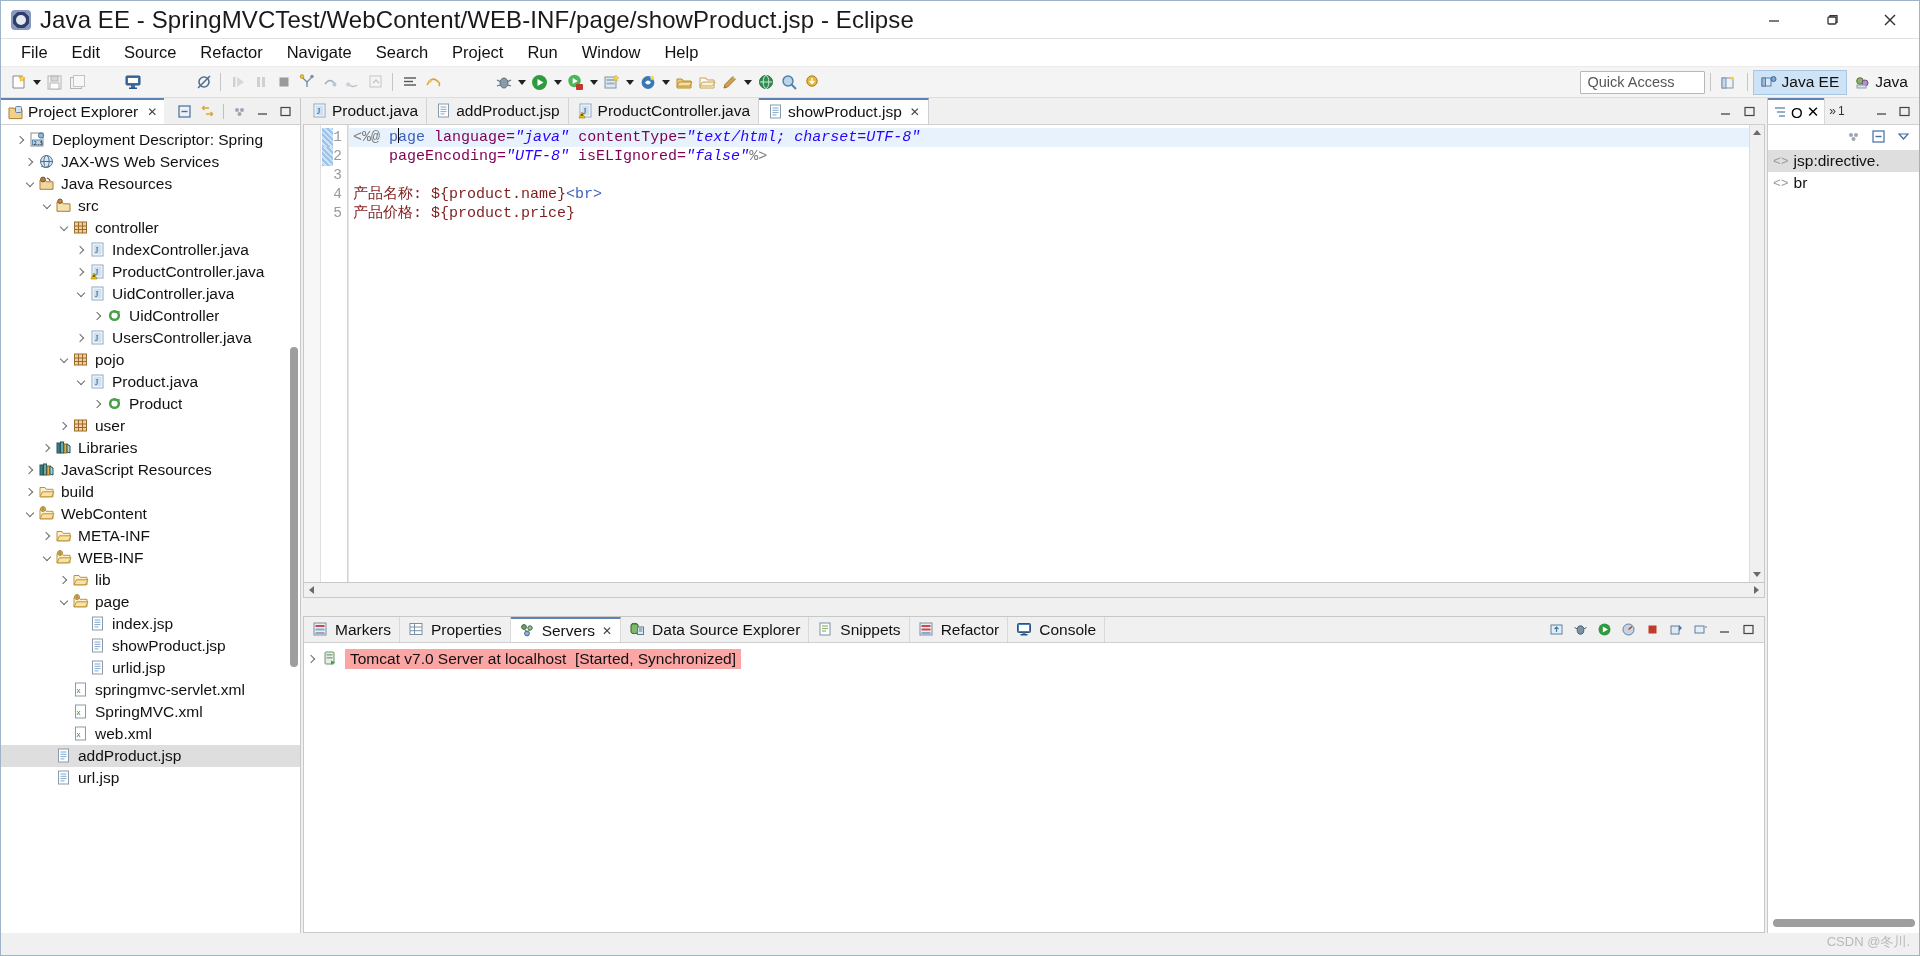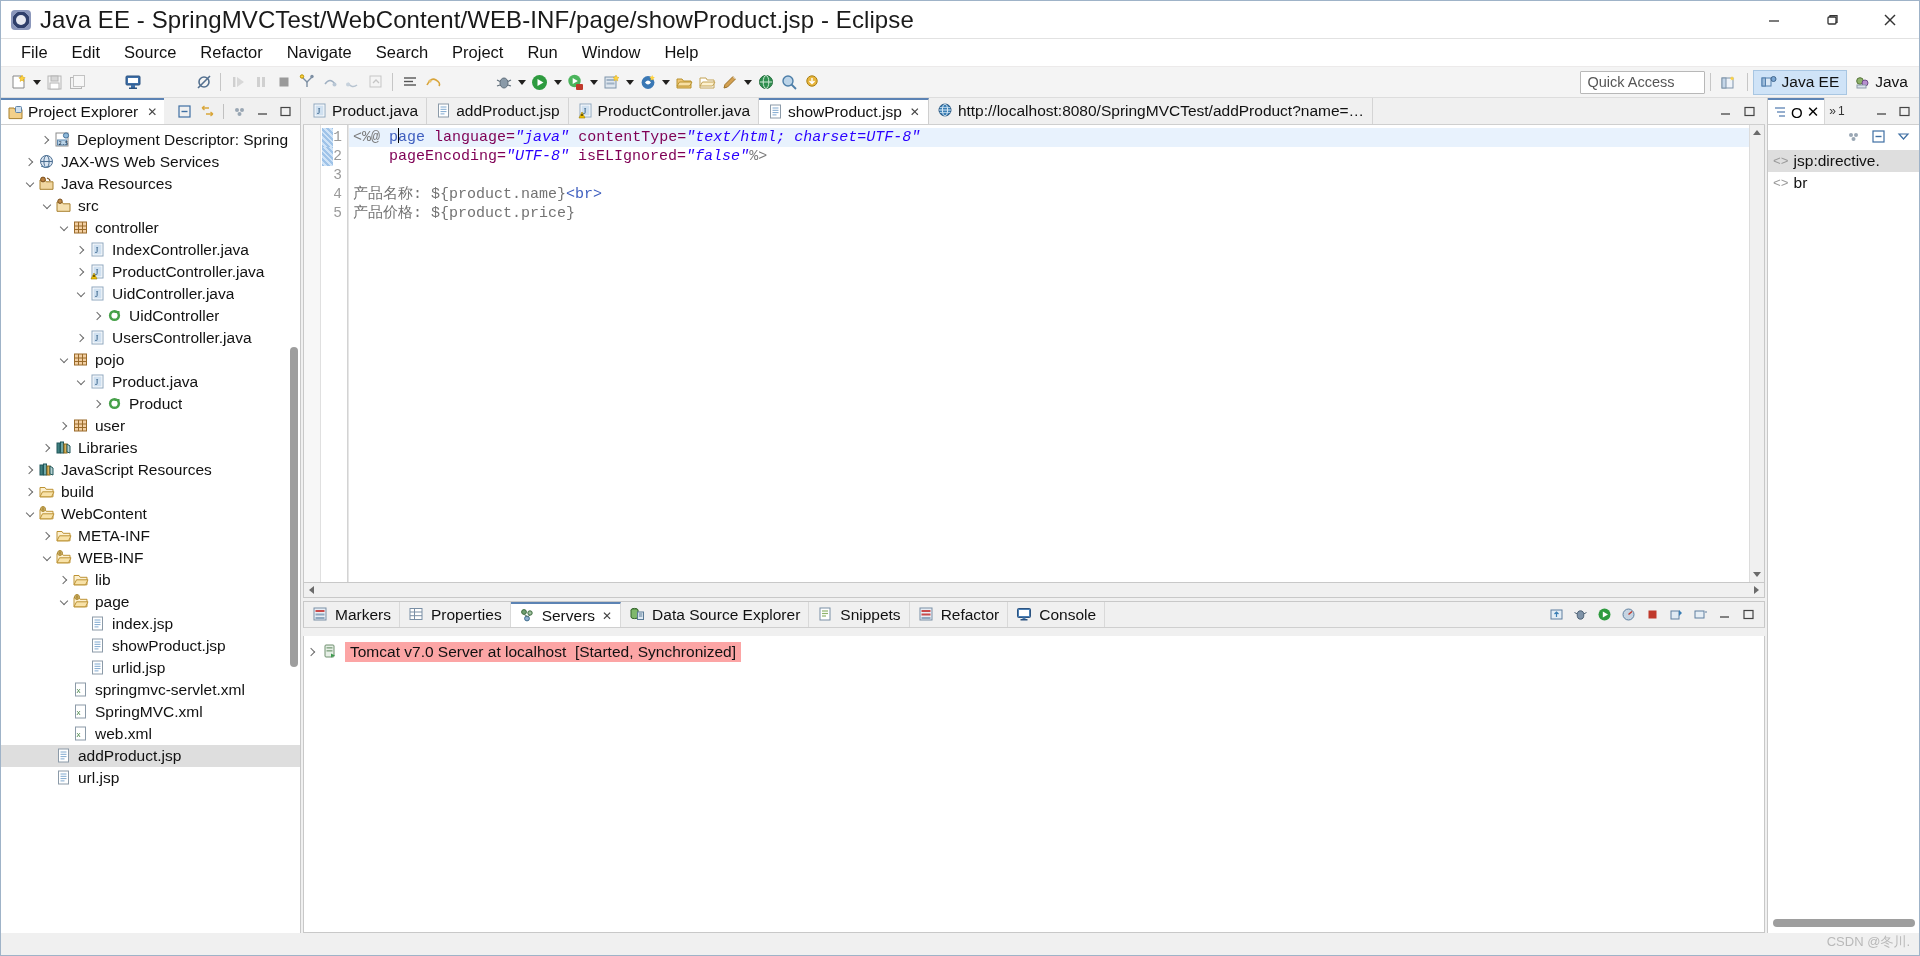--- a/index.html
+++ b/index.html
@@ -182,21 +182,21 @@
     flex:1 1 auto; position:relative; overflow:hidden;
     font-family:"Liberation Mono", monospace; font-size:15px;
     padding-top:3px; background:#fff;
   }
   .cline { height:19px; line-height:19px; white-space:pre; padding-left:4px; }
   .cline.cur { background:#e8f2fd; }
   .k-dir { color:#7a7a7a; }
   .k-tagname { color:#3f5fbf; }
   .k-attr { color:#7f0055; }
   .k-val { color:#2a00ff; font-style:italic; }
-  .k-plain { color:#737373; }
+  .k-plain { color:#7f1d1d; }
   .caretbar {
     display:inline-block; width:1px; height:15px; background:#000;
     vertical-align:-2px; margin:0 -0.5px;
   }
   .v-scroll-right {
     width:15px; flex:0 0 15px; background:#f0f0f0; display:flex; flex-direction:column;
     border-left:1px solid #dcdcdc;
   }
   .sb-arrow { height:15px; display:flex; align-items:center; justify-content:center; background:#f0f0f0; }
   .sb-arrow i { border-left:4px solid transparent; border-right:4px solid transparent; }
@@ -205,21 +205,21 @@
   .sb-space { flex:1 1 auto; }
   .h-scroll {
     height:15px; flex:0 0 15px; background:#f0f0f0; display:flex; align-items:center;
     border:1px solid #c8c8c8; border-top:none;
   }
   .sb-left i { border-top:4px solid transparent; border-bottom:4px solid transparent; border-right:5px solid #6a6a6a; }
   .sb-right i { border-top:4px solid transparent; border-bottom:4px solid transparent; border-left:5px solid #6a6a6a; }
   .sb-h-arrow { width:15px; height:15px; display:flex; align-items:center; justify-content:center; }
 
   
-  .bottom { flex:1 1 auto; display:flex; flex-direction:column; min-height:0; margin-top:3px;gap:8px; }
+  .bottom { flex:1 1 auto; display:flex; flex-direction:column; min-height:0; margin-top:18px; }
   .bottom-tabbar {
     height:27px; flex:0 0 27px; background:#f0f0f0; display:flex; align-items:stretch;
     border:1px solid #c8c8c8; border-bottom:1px solid #cfcfcf;
   }
   .btab {
     display:flex; align-items:center; gap:5px; padding:0 8px;
     font-size:15.5px; color:#111; white-space:nowrap; border-right:1px solid #d9d9d9;
   }
   .btab.active { background:#fff; border-top:2px solid #5c83b4; }
   .btab .x { font-size:12px; color:#444; margin-left:2px; }
@@ -553,21 +553,21 @@
               </svg>
           </div>
           <div class="vt-btn">
             <svg width="13" height="13" viewBox="0 0 13 13">
                 <rect x="2" y="2.5" width="9" height="8" fill="none" stroke="#444" stroke-width="1.2"></rect>
               </svg>
           </div>
         </div>
       </div>
       <div class="tree" id="tree-container">
-        <div class="row" style="padding-left: 37px;">
+        <div class="row" style="padding-left: 12px;">
             <span class="arrow collapsed">
               <i></i>
             </span>
             <span class="ticon"><svg width="17" height="17" viewBox="0 0 17 17">
                 <rect x="2" y="2" width="12" height="13" fill="#fff" stroke="#8b8b8b"></rect>
                 <rect x="3.5" y="9" width="9" height="5" fill="#b9d3e8" stroke="#5d87ad"></rect>
                 <text x="4.5" y="13.5" font-size="5.5" fill="#234" font-family="monospace">2.5</text>
                 <circle cx="12" cy="4.5" r="2.6" fill="#8fb9d9" stroke="#46729a"></circle>
               </svg></span>
             <span class="tlabel">Deployment Descriptor: Spring</span>
@@ -931,29 +931,20 @@
             <div class="etab active">
               <span class="ticon" style="width: 16px; flex: 0 0 16px; margin-right: 0px;"><svg width="17" height="17" viewBox="0 0 17 17">
                   <rect x="3.5" y="2" width="10" height="13" fill="#fff" stroke="#8b9aa8"></rect>
                   <line x1="5.5" y1="5" x2="11.5" y2="5" stroke="#7fa8cf" stroke-width="1"></line>
                   <line x1="5.5" y1="7.3" x2="11.5" y2="7.3" stroke="#7fa8cf" stroke-width="1"></line>
                   <line x1="5.5" y1="9.6" x2="11.5" y2="9.6" stroke="#7fa8cf" stroke-width="1"></line>
                   <line x1="5.5" y1="11.9" x2="9.5" y2="11.9" stroke="#7fa8cf" stroke-width="1"></line>
                 </svg></span>
               <span>showProduct.jsp</span>
               <span class="x">✕</span>
-            </div>
-            <div class="etab">
-              <span class="ticon" style="width: 16px; flex: 0 0 16px; margin-right: 0px;"><svg width="16" height="16" viewBox="0 0 16 16">
-                  <circle cx="8" cy="8" r="6" fill="#3b7fb5" stroke="#1f4e79"></circle>
-                  <ellipse cx="8" cy="8" rx="2.6" ry="6" fill="none" stroke="#d6e8f5"></ellipse>
-                  <line x1="2" y1="8" x2="14" y2="8" stroke="#d6e8f5"></line>
-                  <path d="M2.6 5.5 h10.8 M2.6 10.5 h10.8" stroke="#d6e8f5" stroke-width=".7"></path>
-                </svg></span>
-              <span>http://localhost:8080/SpringMVCTest/addProduct?name=…</span>
             </div>
             <div class="etab-tools">
               <span class="vt-btn">
                 <svg width="13" height="13" viewBox="0 0 13 13">
                   <line x1="2" y1="9" x2="11" y2="9" stroke="#444" stroke-width="1.3"></line>
                 </svg>
               </span>
               <span class="vt-btn">
                 <svg width="13" height="13" viewBox="0 0 13 13">
                   <rect x="2" y="2.5" width="9" height="8" fill="none" stroke="#444" stroke-width="1.2"></rect>

